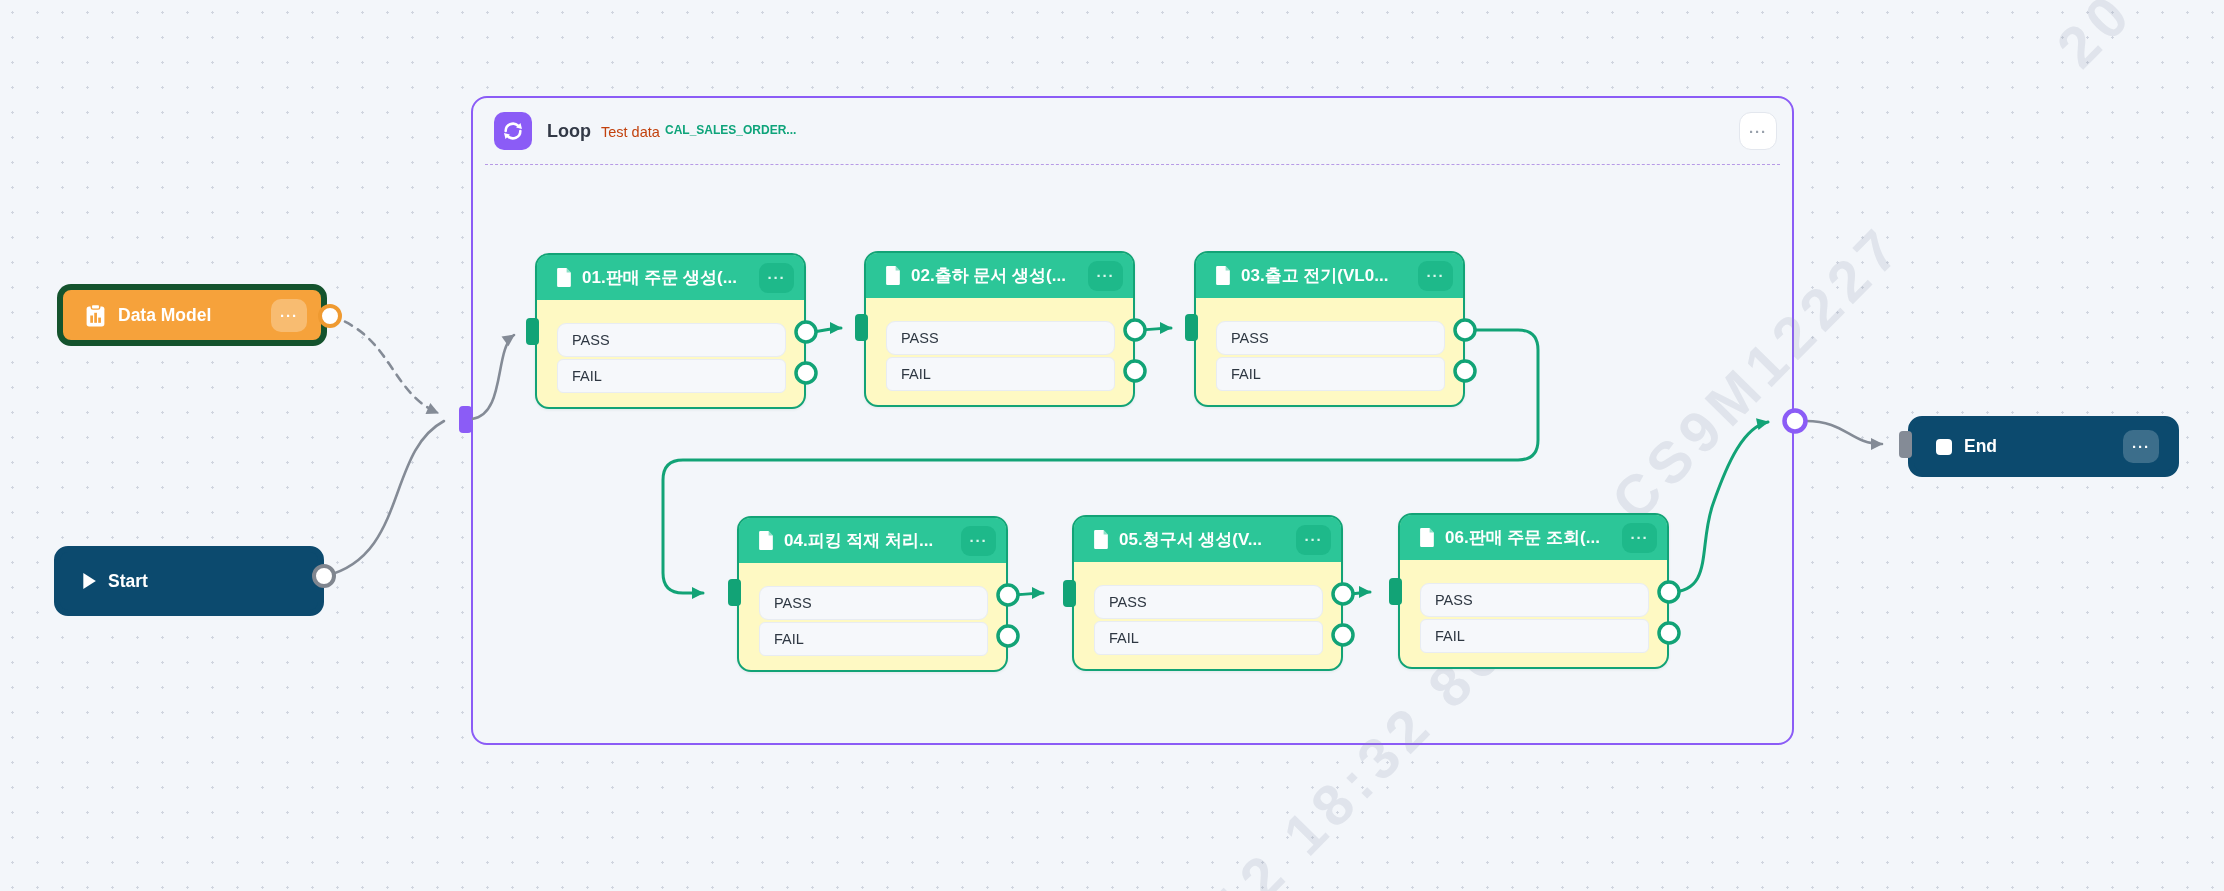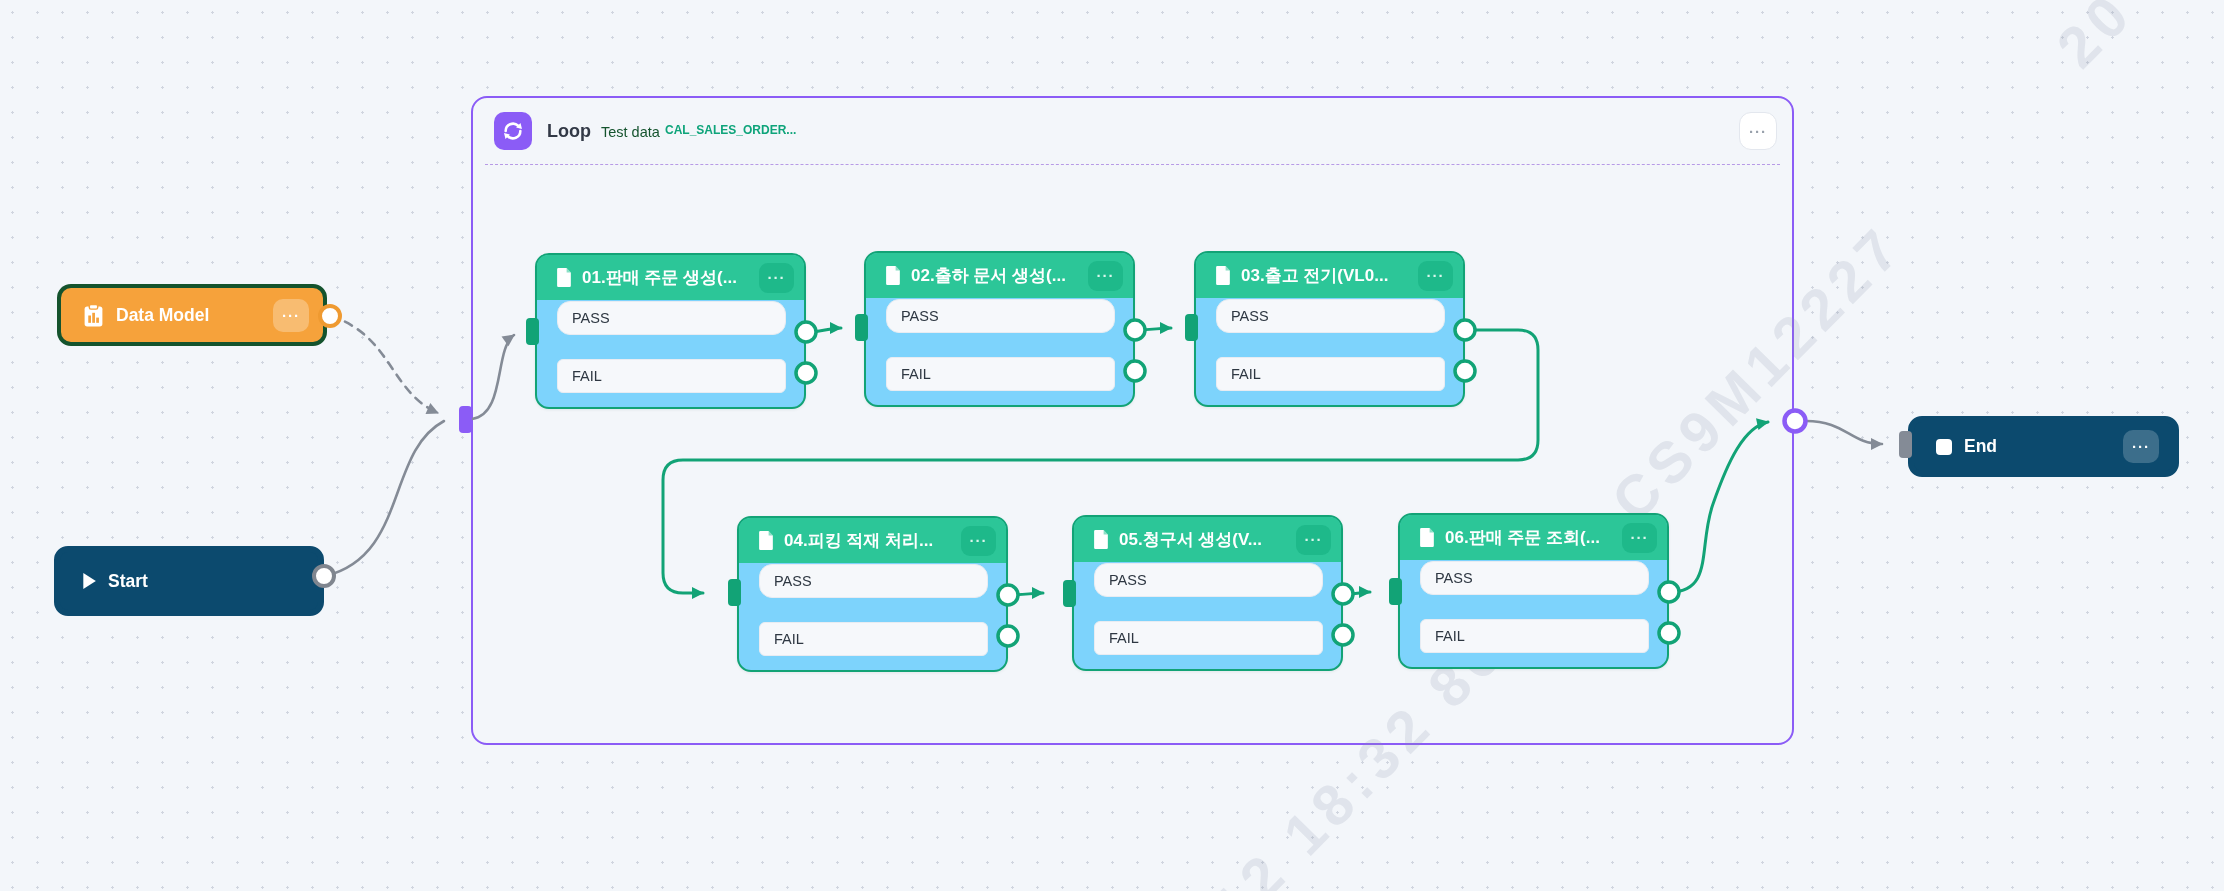--- a/index.html
+++ b/index.html
@@ -27,66 +27,66 @@
     border: 2.5px solid #8b5cf6; border-radius: 16px;
     background: #f3f6fa; z-index: 1;
   }
   .loop-header { position: absolute; left: 0; top: 0; right: 0; height: 66px; padding-left: 28px; }
   .loop-icon {
     position: absolute; left: 21px; top: 14px; width: 38px; height: 38px;
     background: #8b5cf6; border-radius: 10px;
     display: flex; align-items: center; justify-content: center;
   }
   .loop-title { position: absolute; left: 74px; top: 23px; font-size: 18px; font-weight: 700; color: #323946; }
-  .loop-subtitle { position: absolute; left: 128px; top: 26px; font-size: 14.5px; color: #14532d; }
+  .loop-subtitle { position: absolute; left: 128px; top: 26px; font-size: 14.5px; color: #c2410c; }
   .loop-dataset { position: absolute; left: 192px; top: 25px; font-size: 12px; font-weight: 700; color: #0ea47a; cursor: pointer; }
   .loop-sep { position: absolute; left: 12px; right: 12px; top: 66px; border-top: 1.5px dashed #b79ae6; }
   .menu-btn {
     border: none; cursor: pointer;
     display: flex; align-items: center; justify-content: center;
     font-size: 15px; font-weight: 700; letter-spacing: 1px; line-height: 1;
   }
   .loop-menu {
     position: absolute; right: 15px; top: 14px; width: 38px; height: 38px;
     background: #ffffff; border: 1px solid #e3e7ee; border-radius: 12px; color: #98a0ab;
   }
 
   
   .step {
     position: absolute; width: 271px; height: 156px; z-index: 4;
-    background: #7dd3fc; border: 2px solid #12a376; border-radius: 14px;
+    background: #fef9c3; border: 2px solid #12a376; border-radius: 14px;
     box-shadow: 0 1px 3px rgba(30,60,50,0.08);
   }
   .step-header {
     position: absolute; left: 0; top: 0; right: 0; height: 45px;
     background: #2cc698; border-radius: 11px 11px 0 0;
     display: flex; align-items: center; padding: 0 10px 0 20px;
   }
   .doc-icon { display: flex; margin-right: 10px; }
   .step-title {
     flex: 1; font-size: 17px; font-weight: 700; color: #ffffff;
     white-space: nowrap; overflow: hidden;
   }
   .step-menu { width: 35px; height: 30px; border-radius: 9px; background: #1eb98a; color: #d9f6ec; flex: none; }
   .out-row {
     position: absolute; left: 20px; width: 229px; height: 34px;
     background: #f6f8fb; border: 1px solid #e8ecf2; border-radius: 9px;
     display: flex; align-items: center; padding-left: 14px;
     font-size: 14.5px; color: #2e3742;
   }
-  .row-pass { top: 46px; border-radius: 13px; }
+  .row-pass { top: 68px; }
   .row-fail { top: 104px; border-radius: 6px; }
 
   
   .pill {
     position: absolute; z-index: 4; border-radius: 14px;
     display: flex; align-items: center; padding: 0 14px 0 22px;
   }
   .pill-label { font-size: 17.5px; font-weight: 700; color: #ffffff; margin-left: 12px; flex: 1; }
-  .pill-orange { background: #f6a23b; border: 4px solid #14532d; }
+  .pill-orange { background: #f6a23b; border: 6px solid #14532d; }
   .pill-gray { background: #0c4a6e; border: 6px solid #0c4a6e; }
   .pill-menu { width: 36px; height: 33px; border-radius: 10px; color: #ffffff; }
   .pill-orange .pill-menu { background: rgba(255,255,255,0.28); }
   .pill-gray .pill-menu { background: rgba(255,255,255,0.20); }
   .stop-square { width: 16px; height: 16px; background: #ffffff; border-radius: 4px; }
 
   .wires { position: absolute; left: 0; top: 0; z-index: 5; pointer-events: none; }
 </style>
 </head>
 <body>

